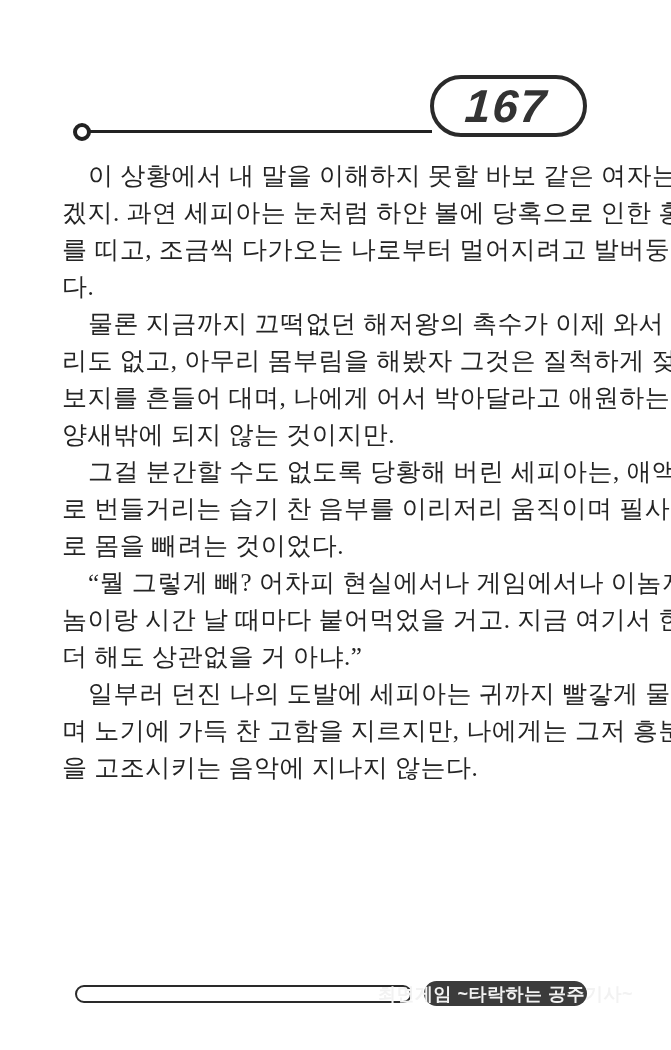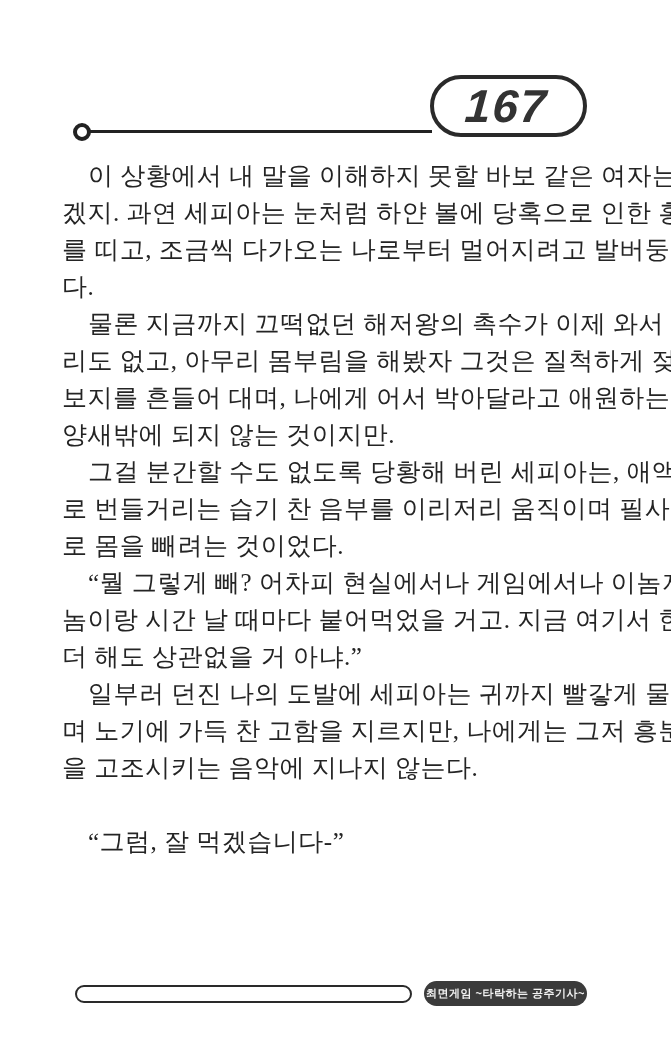--- a/index.html
+++ b/index.html
@@ -101,21 +101,21 @@
     height: 25px;
     box-sizing: border-box;
     background: #3b3b3b;
     border-radius: 13px;
     display: flex;
     align-items: center;
     justify-content: center;
   }
   .footer-badge span {
     font-family: "Liberation Sans", "DejaVu Sans", sans-serif;
-    font-size: 11px;
+    font-size: 18px;
     font-weight: bold;
     color: #f2f2f2;
     letter-spacing: 0.5px;
     white-space: nowrap;
   }
 </style>
 </head>
 <body>
 
 <div class="page">
@@ -139,21 +139,20 @@
 양새밖에 되지 않는 것이지만.</p>
     <p>그걸 분간할 수도 없도록 당황해 버린 세피아는, 애액으
 로 번들거리는 습기 찬 음부를 이리저리 움직이며 필사적으
 로 몸을 빼려는 것이었다.</p>
     <p>“뭘 그렇게 빼? 어차피 현실에서나 게임에서나 이놈저
 놈이랑 시간 날 때마다 붙어먹었을 거고. 지금 여기서 한 번
 더 해도 상관없을 거 아냐.”</p>
     <p>일부러 던진 나의 도발에 세피아는 귀까지 빨갛게 물들이
 며 노기에 가득 찬 고함을 지르지만, 나에게는 그저 흥분감
 을 고조시키는 음악에 지나지 않는다.</p>
-    <p class="after-gap">“그럼, 잘 먹겠습니다-”</p>
   </main>
 
   <div>
     <div class="footer-capsule"></div>
     <div class="footer-badge">
       <span>최면게임 ~타락하는 공주기사~</span>
     </div>
   </div>
 
 </div>

